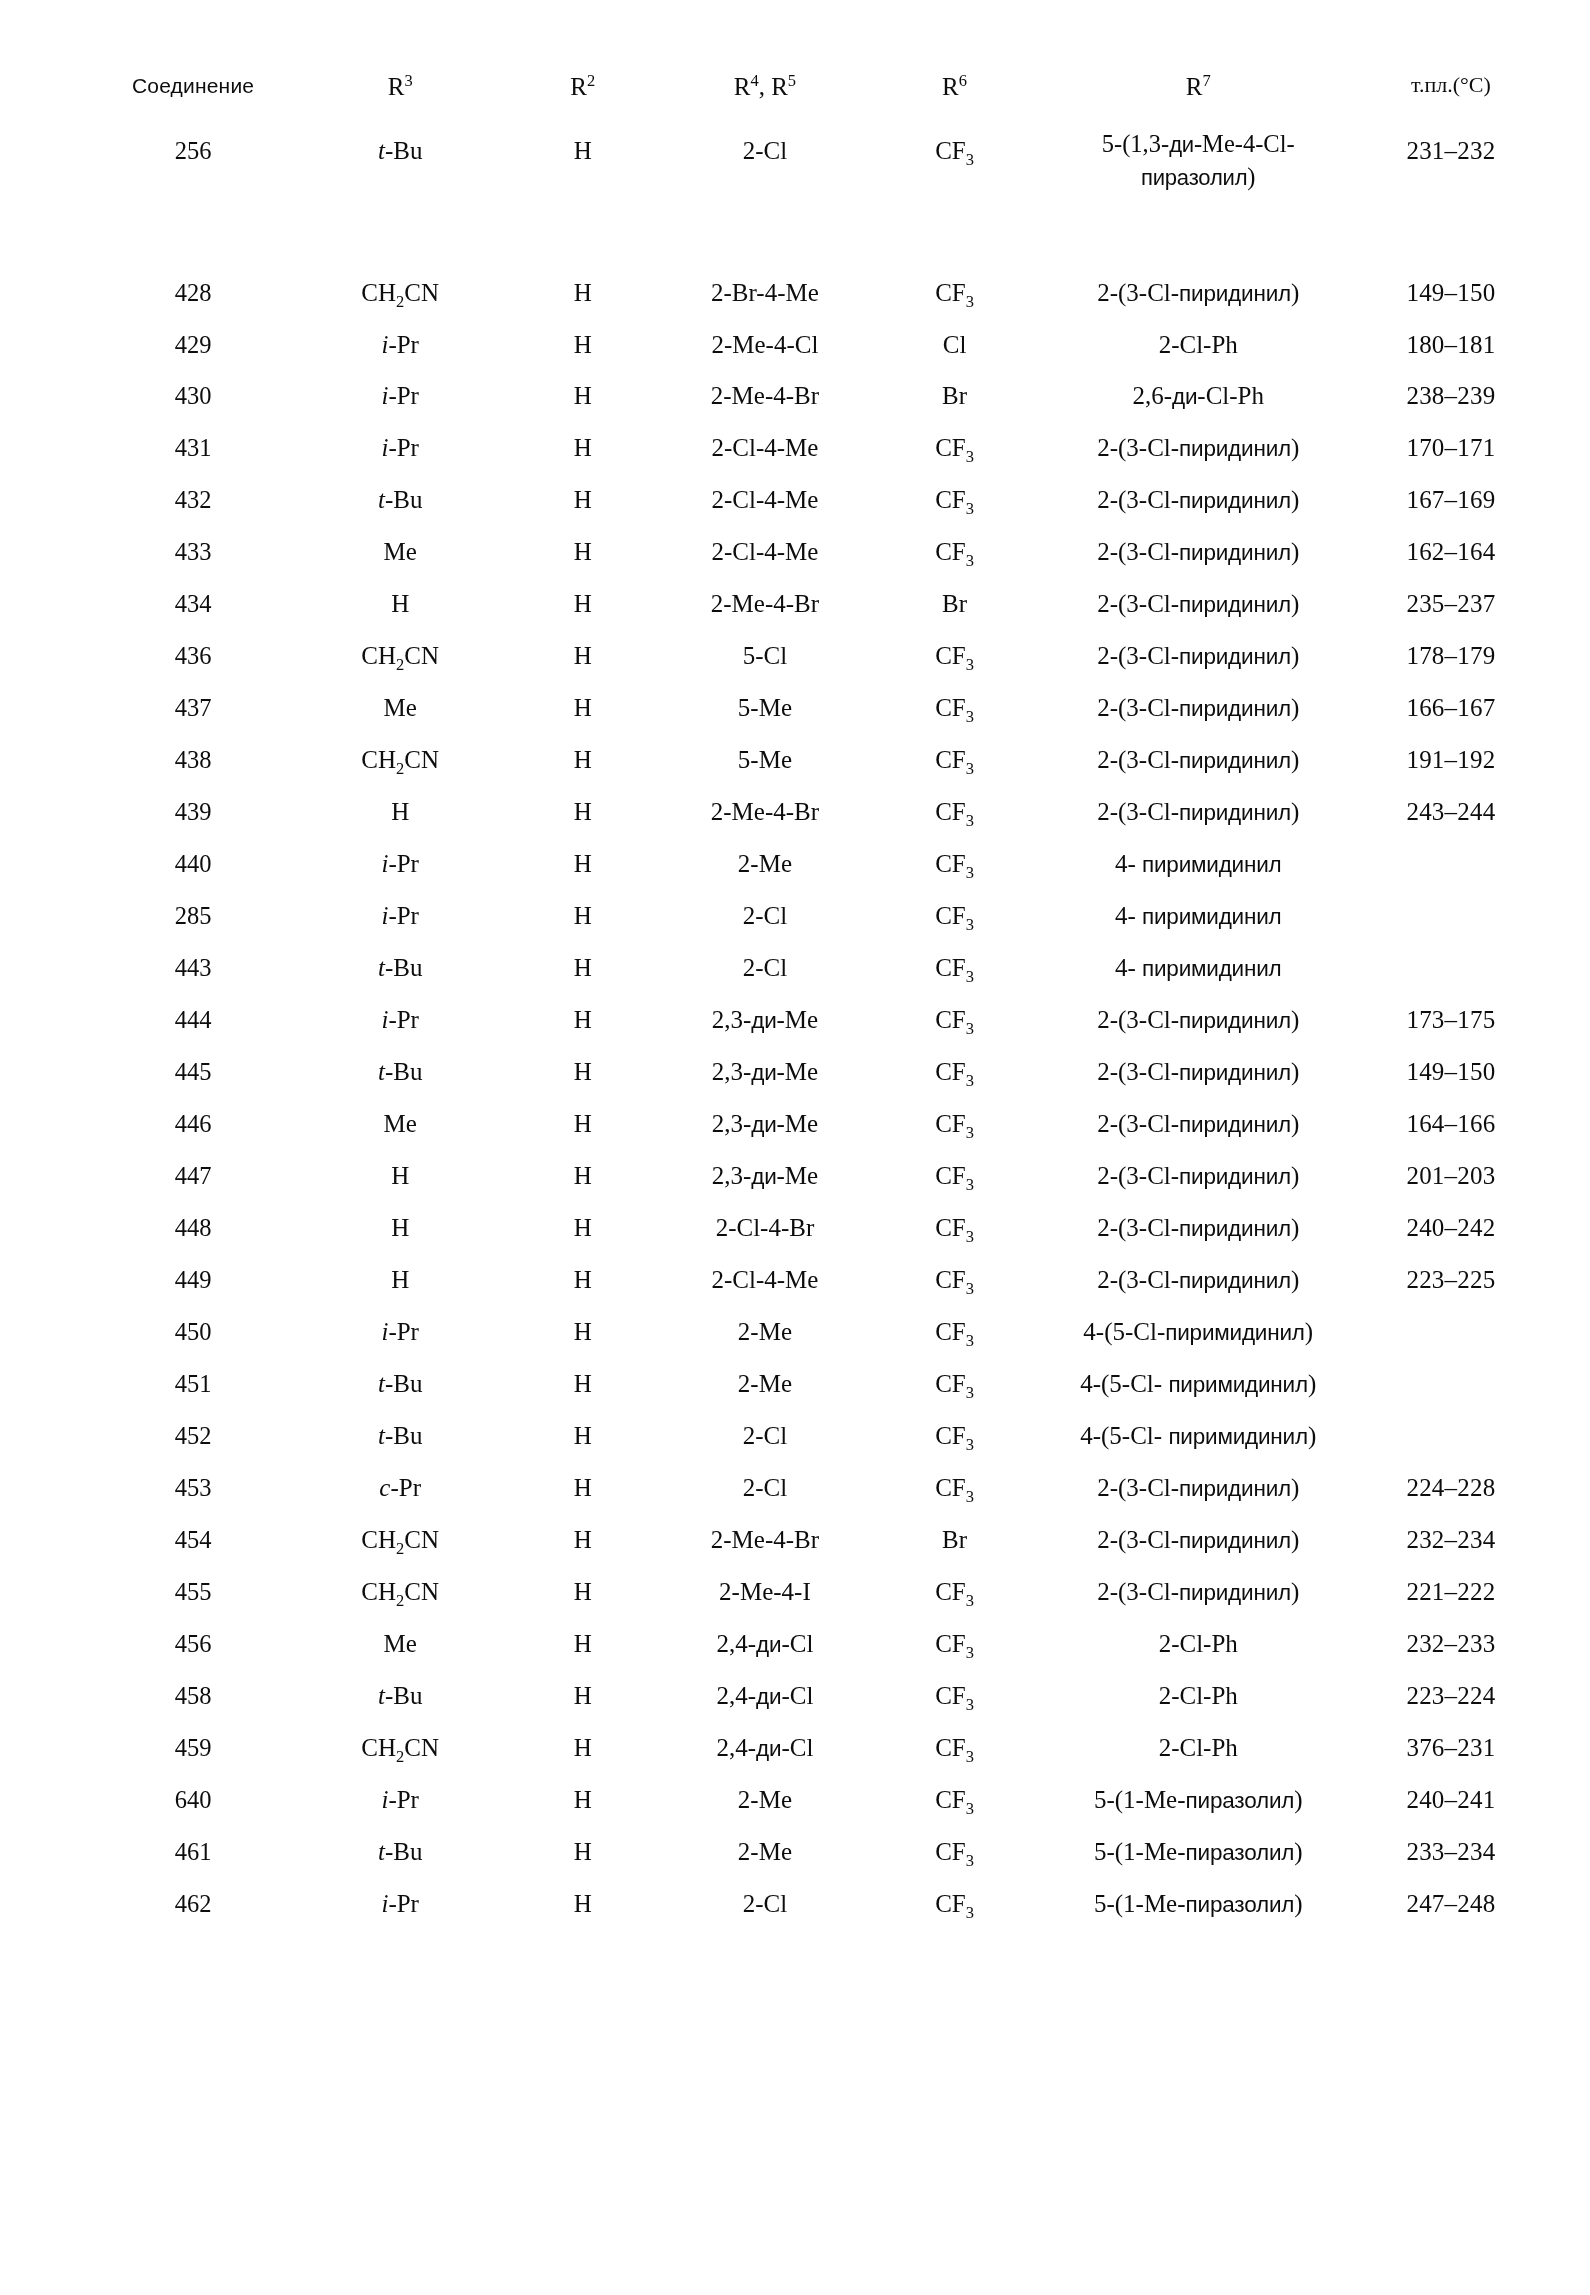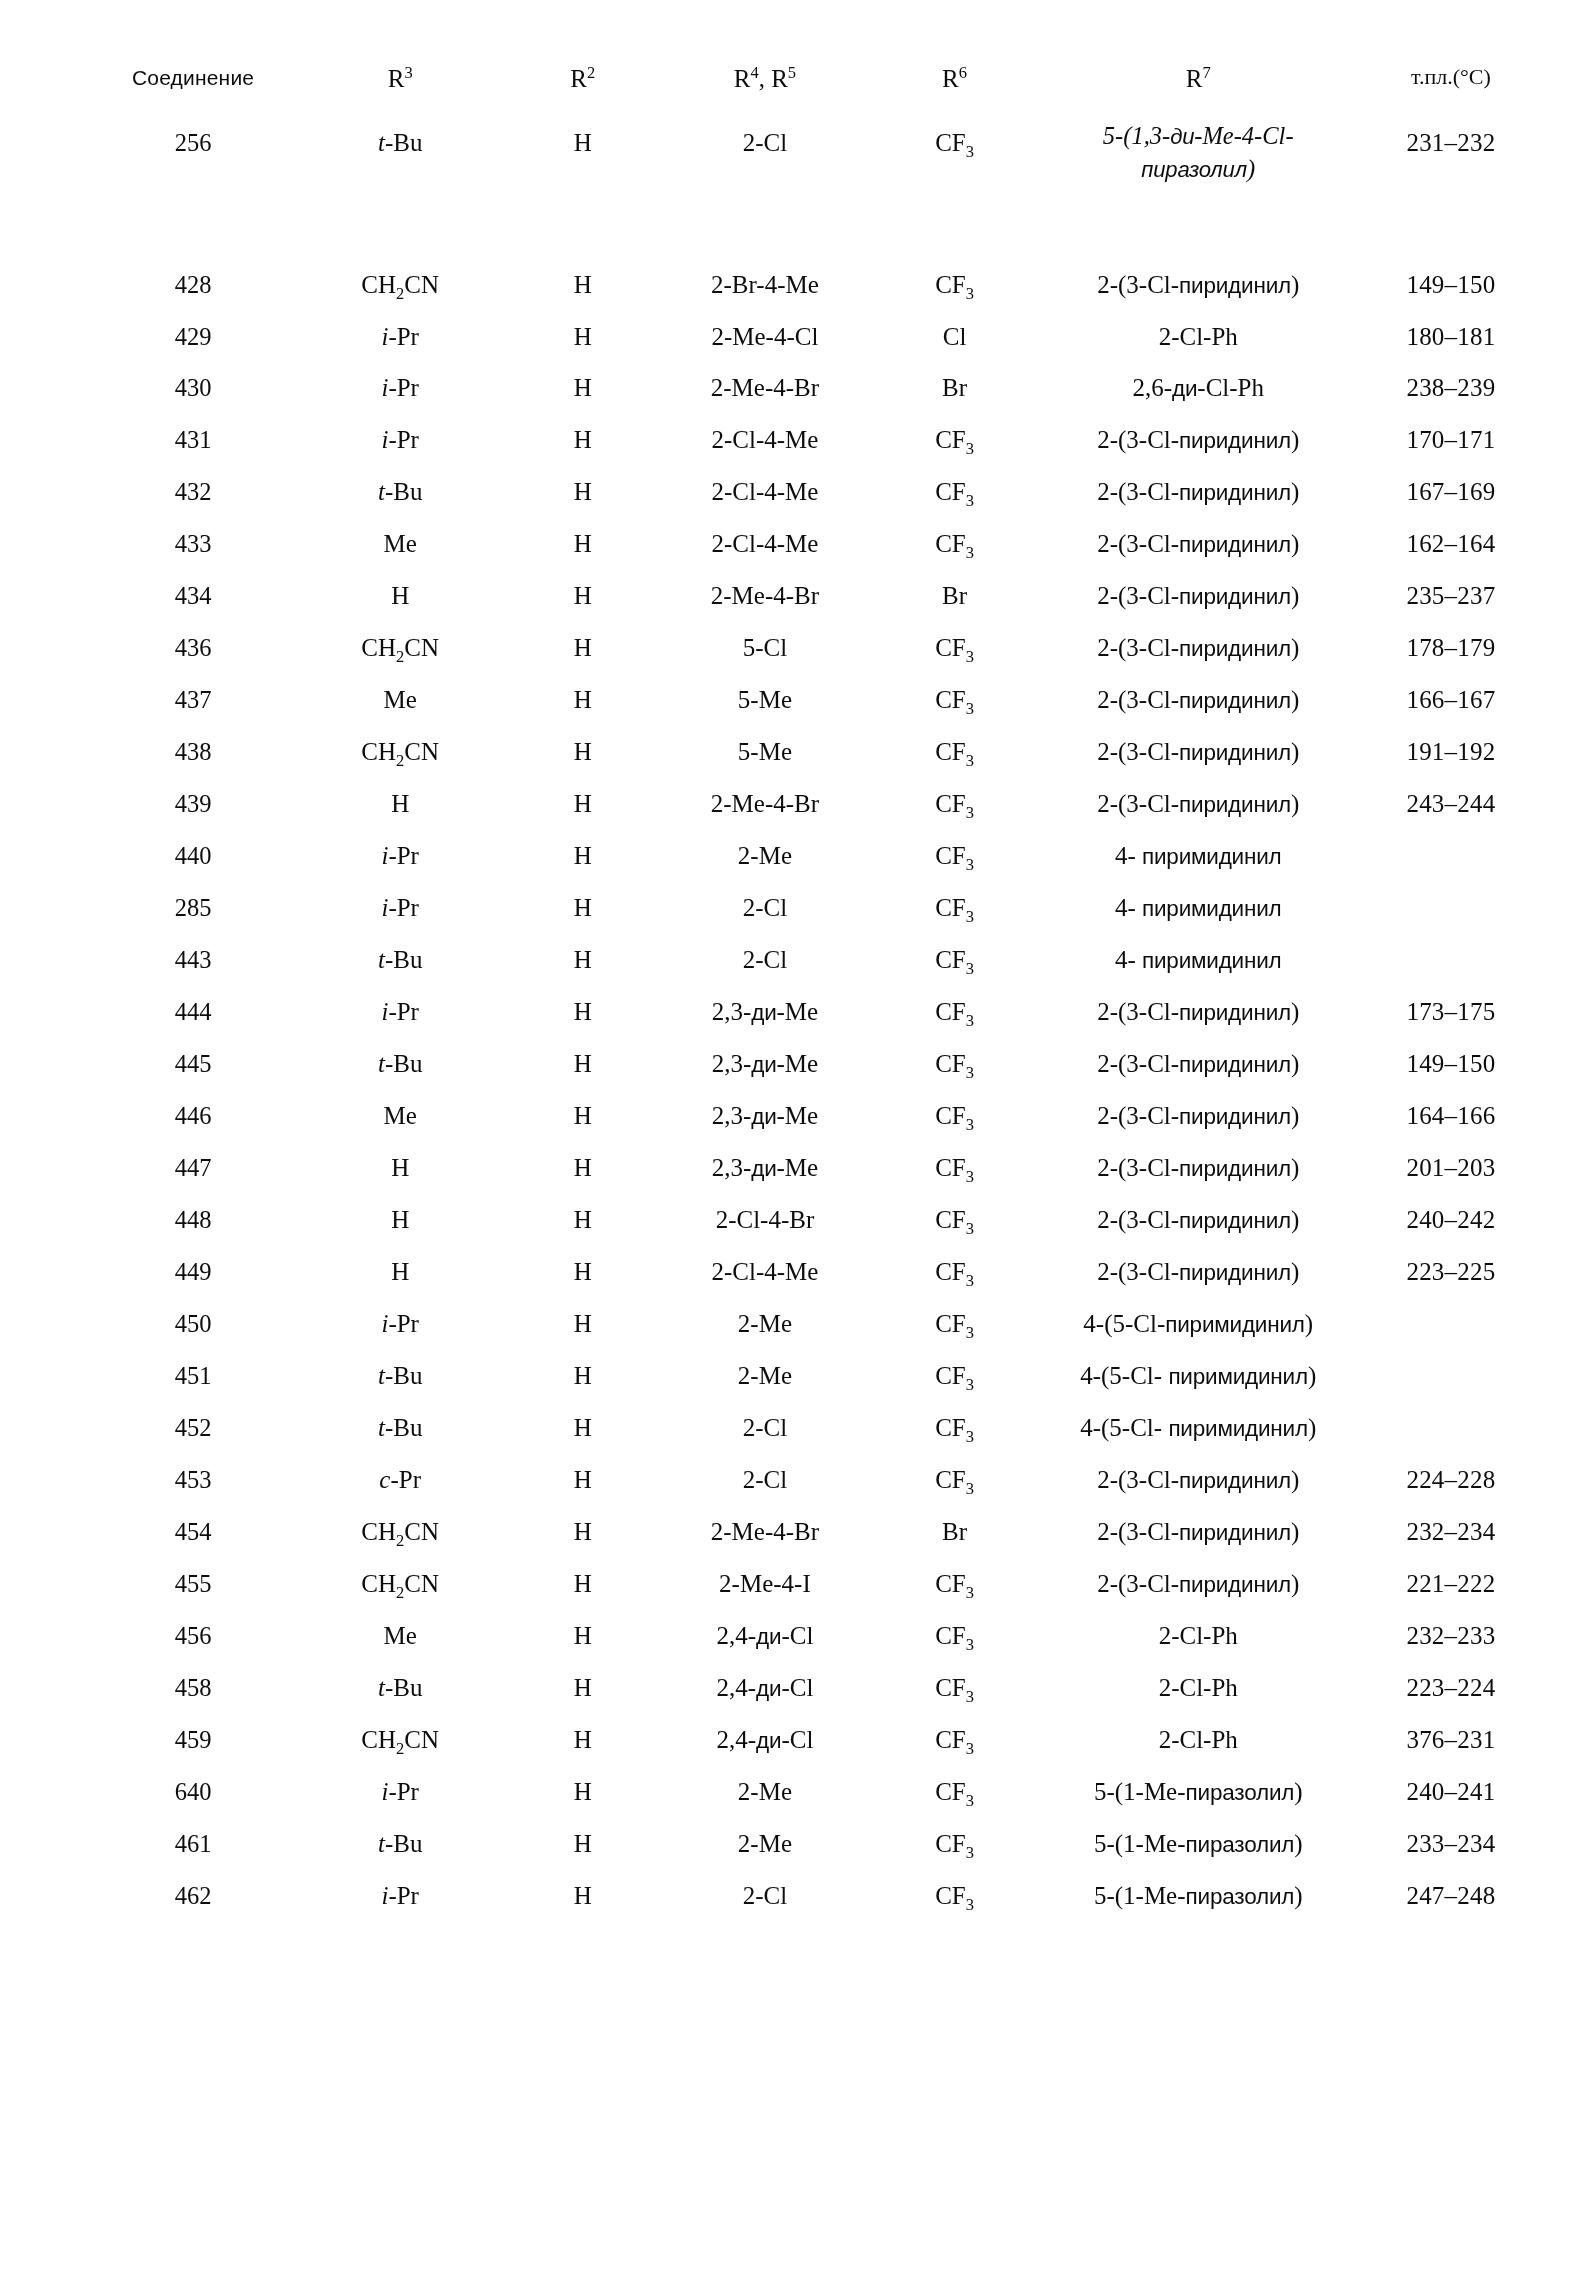--- a/index.html
+++ b/index.html
@@ -21,20 +21,21 @@
     width: 1591px;
     height: 2295px;
     box-sizing: border-box;
     padding: 64px 51px 0 96px;
   }
 
   table.compound-table {
     width: 1444px;
     border-collapse: collapse;
     table-layout: fixed;
+    margin-top: 8px;
   }
 
   table.compound-table col.c-num   { width: 194px; }
   table.compound-table col.c-r3    { width: 220px; }
   table.compound-table col.c-r2    { width: 145px; }
   table.compound-table col.c-r45   { width: 219px; }
   table.compound-table col.c-r6    { width: 160px; }
   table.compound-table col.c-r7    { width: 327px; }
   table.compound-table col.c-mp    { width: 178px; }
 
@@ -94,21 +95,20 @@
   }
 
   .ital { font-style: italic; }
 
   
   td.cell-r7.two-line {
     line-height: 1.35;
     padding-top: 1.6px;
     height: 98px;
     white-space: normal;
-    font-style: italic;
   }
   td.cell-r7.two-line .ln { display: block; font-size: 24.5px; }
 
   tbody tr.gap-after td { padding-bottom: 42px; }
 </style>
 </head>
 <body>
 
 <div class="page">
   <table class="compound-table">

